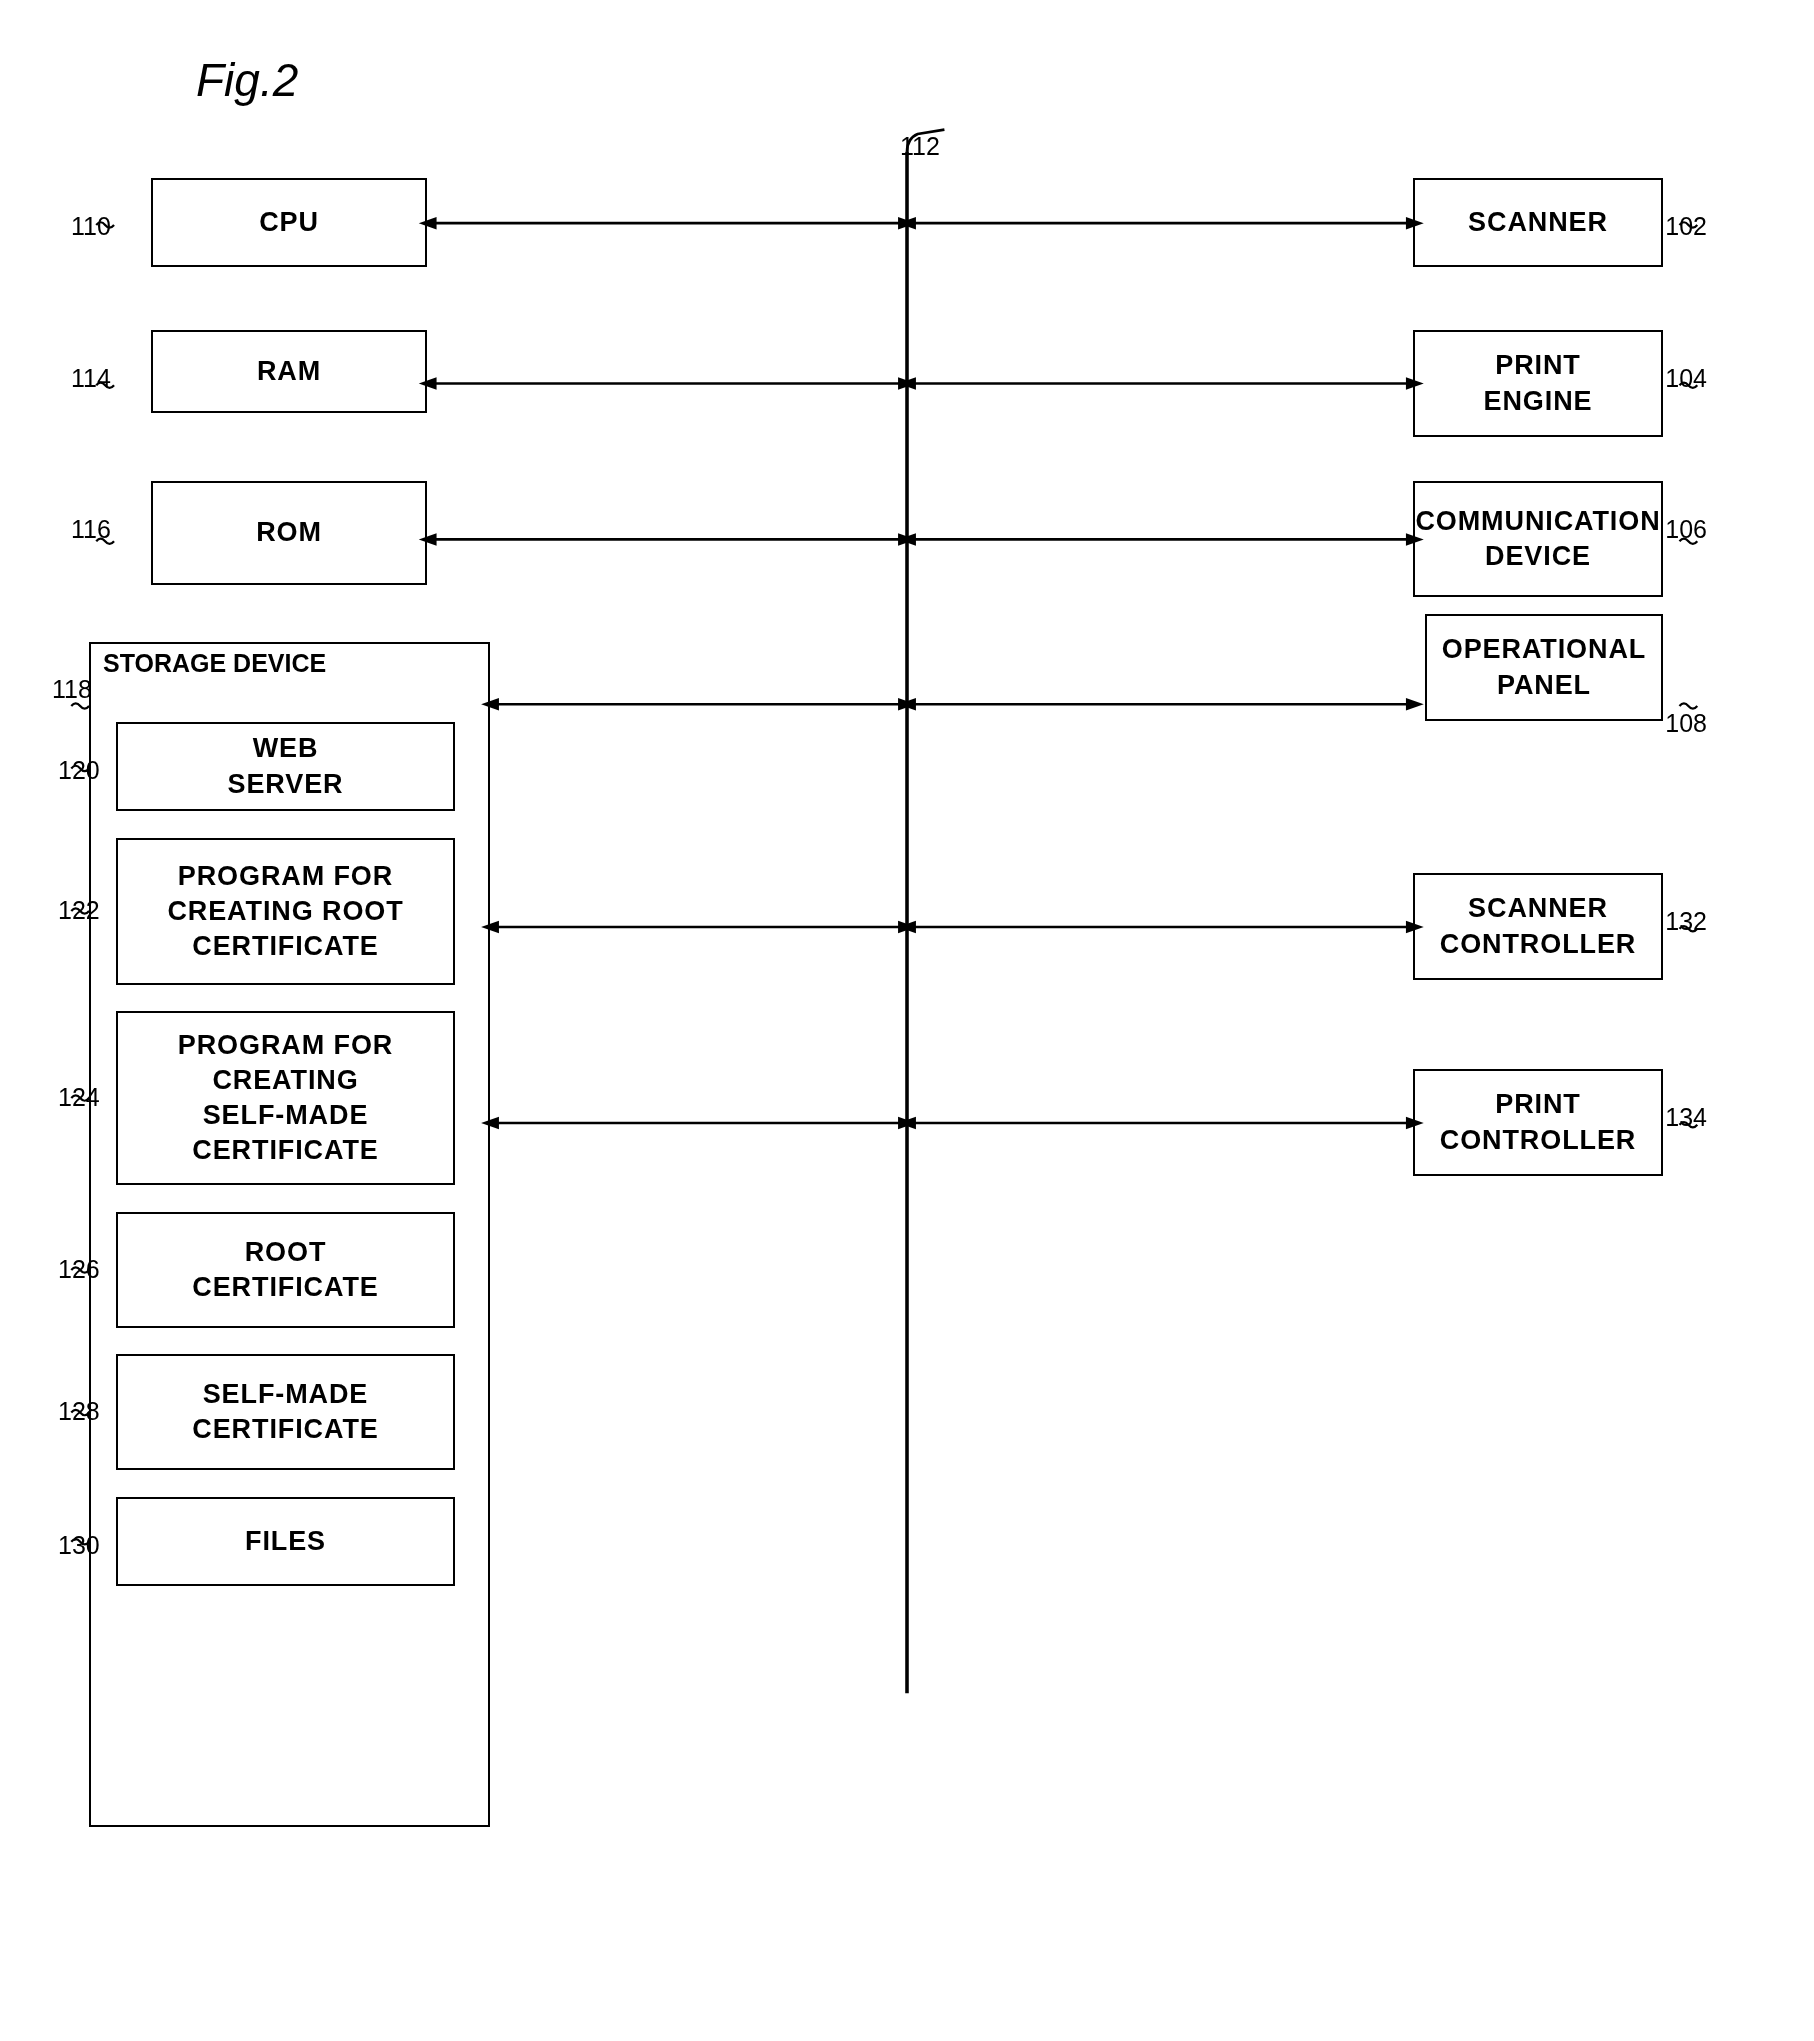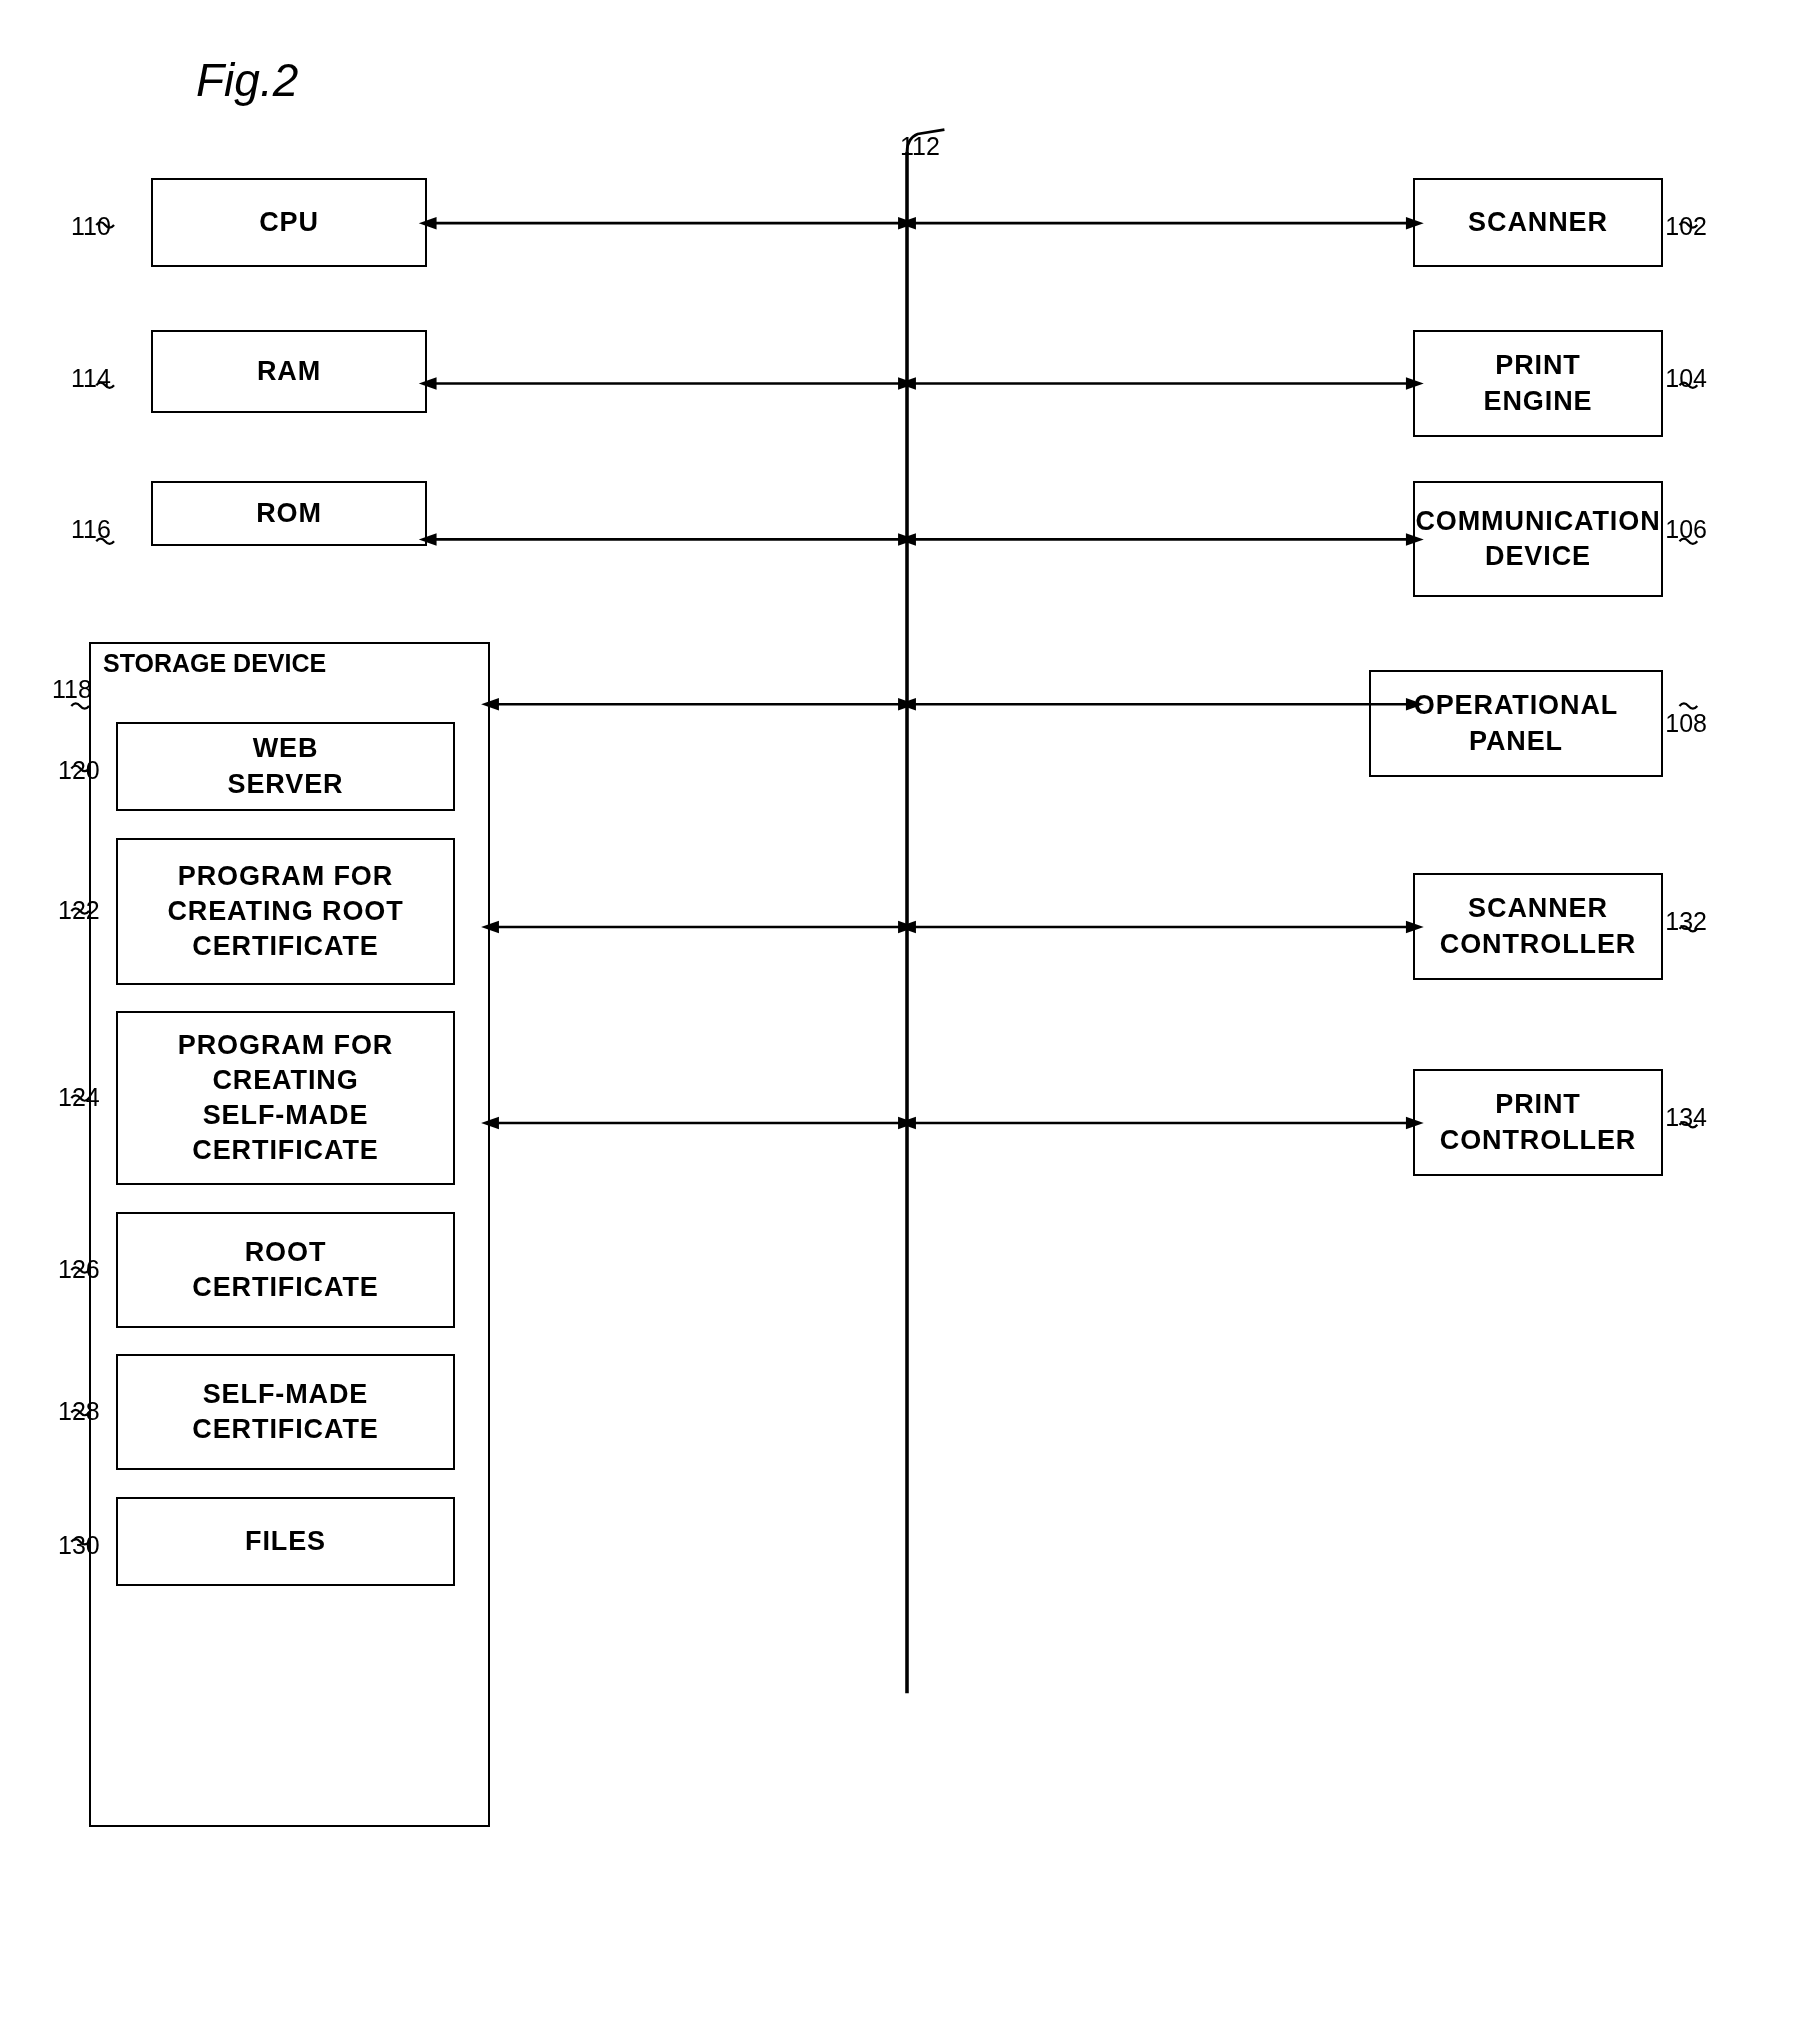--- a/index.html
+++ b/index.html
@@ -33,21 +33,21 @@
       text-align: center;
       font-size: 27px;
       font-weight: bold;
       letter-spacing: 0.9px;
       line-height: 1.3;
     }
 
     
     #cpu-box { top: 178px; left: 151px; width: 276px; height: 89px; }
     #ram-box { top: 330px; left: 151px; width: 276px; height: 83px; }
-    #rom-box { top: 481px; left: 151px; width: 276px; height: 65px; }
+    #rom-box { top: 481px; left: 151px; width: 276px; height: 104px; }
 
     
     #storage-box {
       top: 642px; left: 89px; width: 401px; height: 1185px;
       border: 2.7px solid #000;
       background: #fff;
       position: absolute;
     }
     #storage-label {
       position: absolute;
@@ -64,21 +64,21 @@
     #prog-root-box { top: 838px; left: 116px; width: 339px; height: 147px; }
     #prog-self-box { top: 1011px; left: 116px; width: 339px; height: 174px; }
     #root-cert-box { top: 1212px; left: 116px; width: 339px; height: 116px; }
     #self-cert-box { top: 1354px; left: 116px; width: 339px; height: 116px; }
     #files-box { top: 1497px; left: 116px; width: 339px; height: 89px; }
 
     
     #scanner-box { top: 178px; right: 151px; width: 250px; height: 89px; }
     #print-engine-box { top: 330px; right: 151px; width: 250px; height: 107px; }
     #comm-device-box { top: 481px; right: 151px; width: 250px; height: 116px; }
-    #op-panel-box { top: 670px; right: 151px; width: 294px; height: 107px; }
+    #op-panel-box { top: 614px; right: 151px; width: 238px; height: 107px; }
     #scanner-ctrl-box { top: 873px; right: 151px; width: 250px; height: 107px; }
     #print-ctrl-box { top: 1069px; right: 151px; width: 250px; height: 107px; }
 
     
     svg.arrows {
       position: absolute;
       top: 0; left: 0;
       width: 1814px;
       height: 2042px;
       pointer-events: none;

